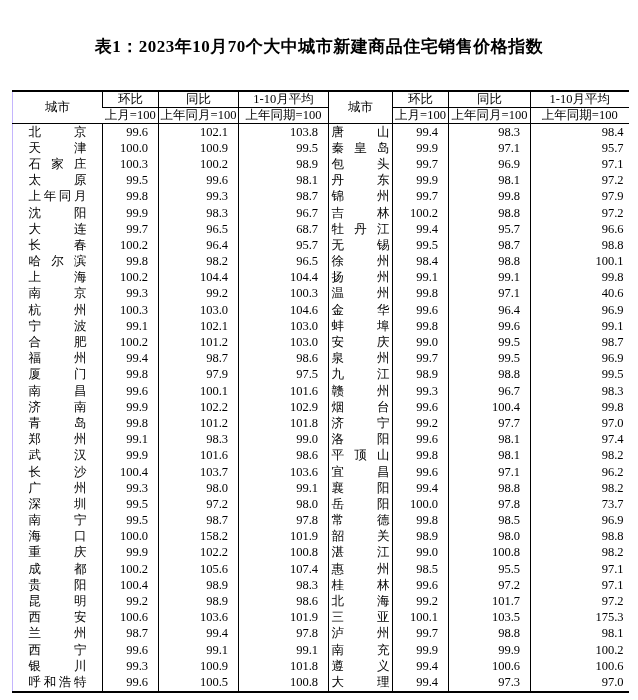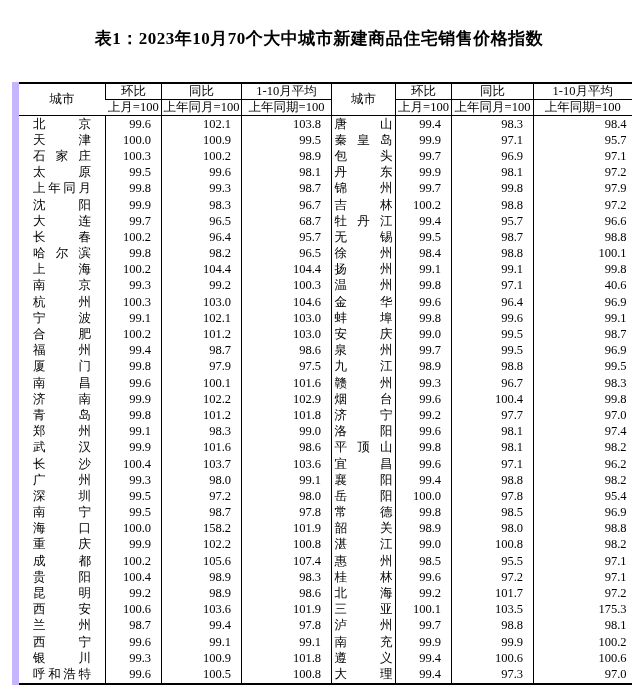--- a/index.html
+++ b/index.html
@@ -5,36 +5,36 @@
   html,body{margin:0;padding:0;background:#fff;}
   .page{
     position:relative;
     width:638px;height:700px;
     background:#ffffff;
     font-family:"Liberation Serif","DejaVu Serif",serif;
     color:#000;
     overflow:hidden;
   }
   .title{
-    margin:8px;
+    margin:16px;
     padding-top:19px;
     text-align:center;
     font-size:17px;
     font-weight:bold;
     letter-spacing:0.5px;
     color:#000;
   }
   table.idx{
     border-collapse:collapse;
     table-layout:fixed;
     margin:32px 0 0 12px;
     width:616px;
     border-top:2px solid #000;
     border-bottom:2px solid #000;
-    border-left:7px solid #c4b5fd;
+    border-left:1px solid #c4b5fd;
   }
   col.c-city-l{width:90px;} col.c-mom-l{width:56px;} col.c-yoy-l{width:80px;} col.c-avg-l{width:90px;}
   col.c-city-r{width:64px;} col.c-mom-r{width:56px;} col.c-yoy-r{width:82px;} col.c-avg-r{width:98px;}
   th,td{
     padding:0;
     font-weight:normal;
     font-size:12.5px;
     line-height:15px;
     border-left:1px solid #000;
     white-space:nowrap;
@@ -325,21 +325,21 @@
           <td class="num last">98.2</td>
         </tr>
         <tr>
           <td class="city"><span class="cname">深圳</span></td>
           <td class="num">99.5</td>
           <td class="num">97.2</td>
           <td class="num">98.0</td>
           <td class="city"><span class="cname">岳阳</span></td>
           <td class="num">100.0</td>
           <td class="num">97.8</td>
-          <td class="num last">95.4</td>
+          <td class="num last">73.7</td>
         </tr>
         <tr>
           <td class="city"><span class="cname">南宁</span></td>
           <td class="num">99.5</td>
           <td class="num">98.7</td>
           <td class="num">97.8</td>
           <td class="city"><span class="cname">常德</span></td>
           <td class="num">99.8</td>
           <td class="num">98.5</td>
           <td class="num last">96.9</td>

